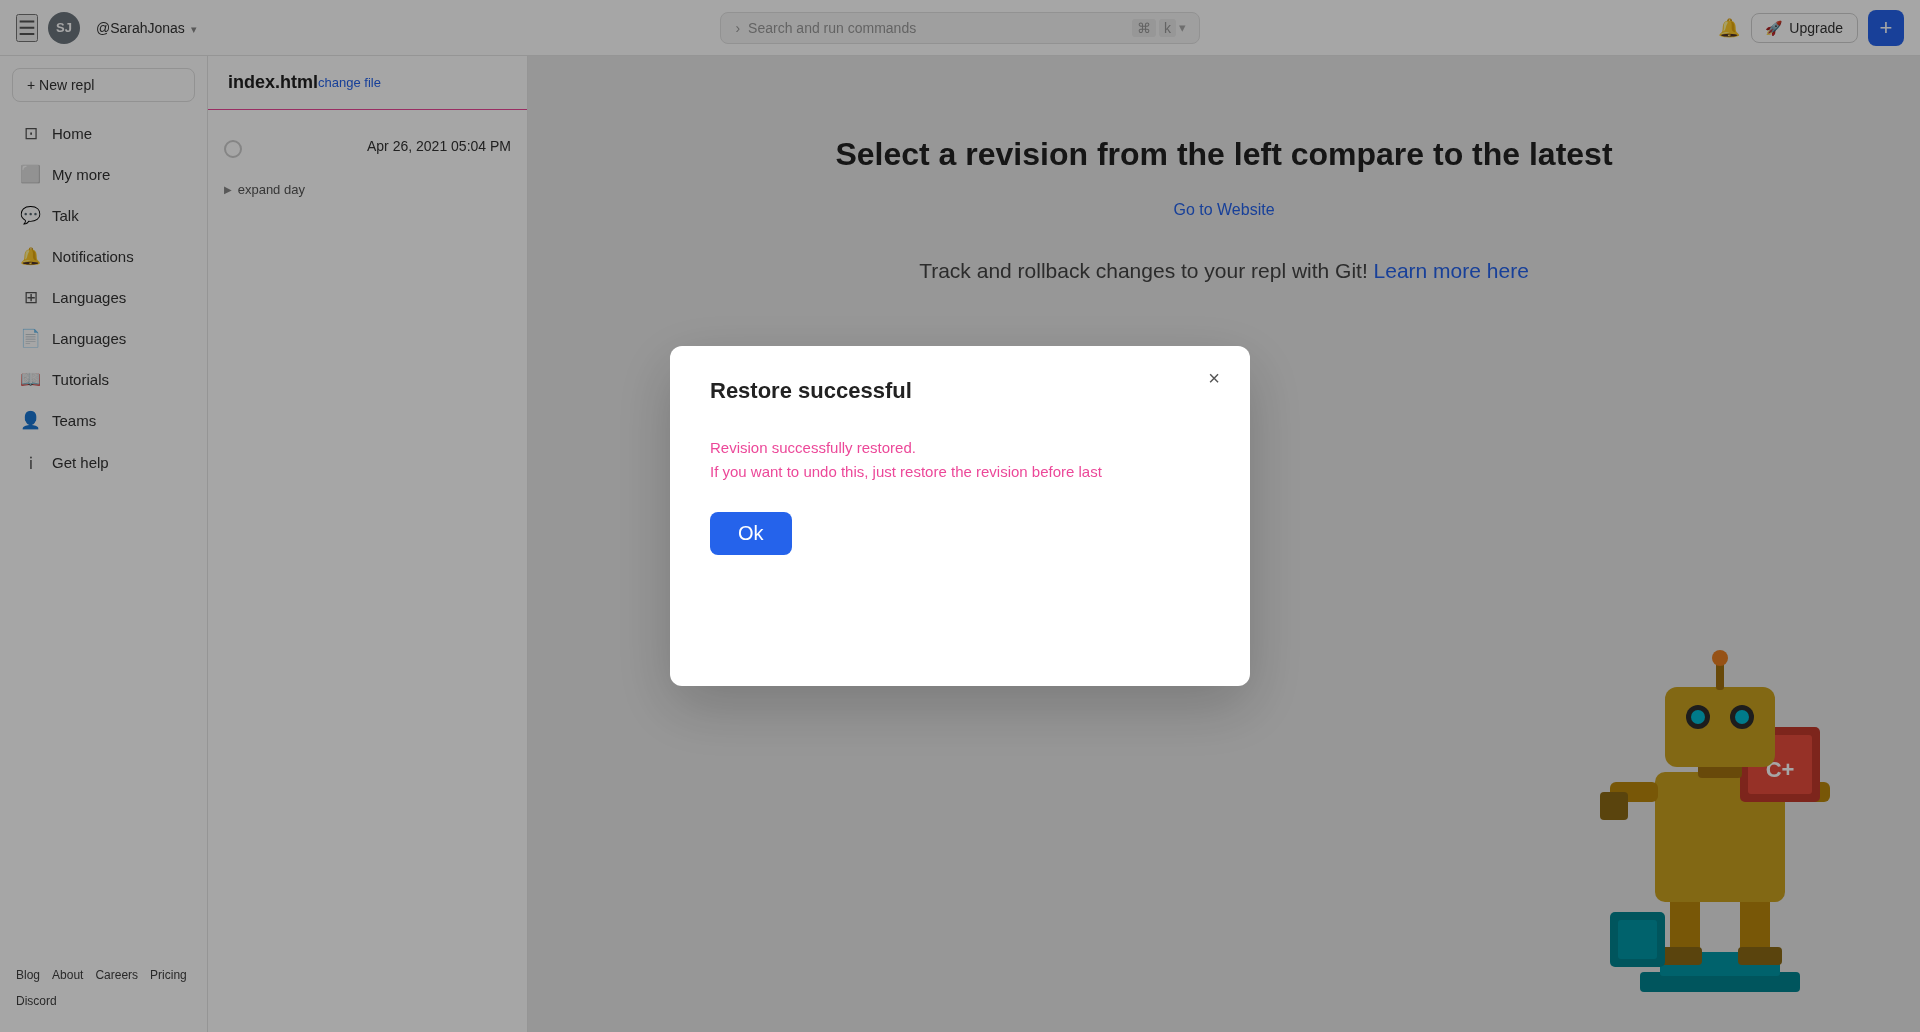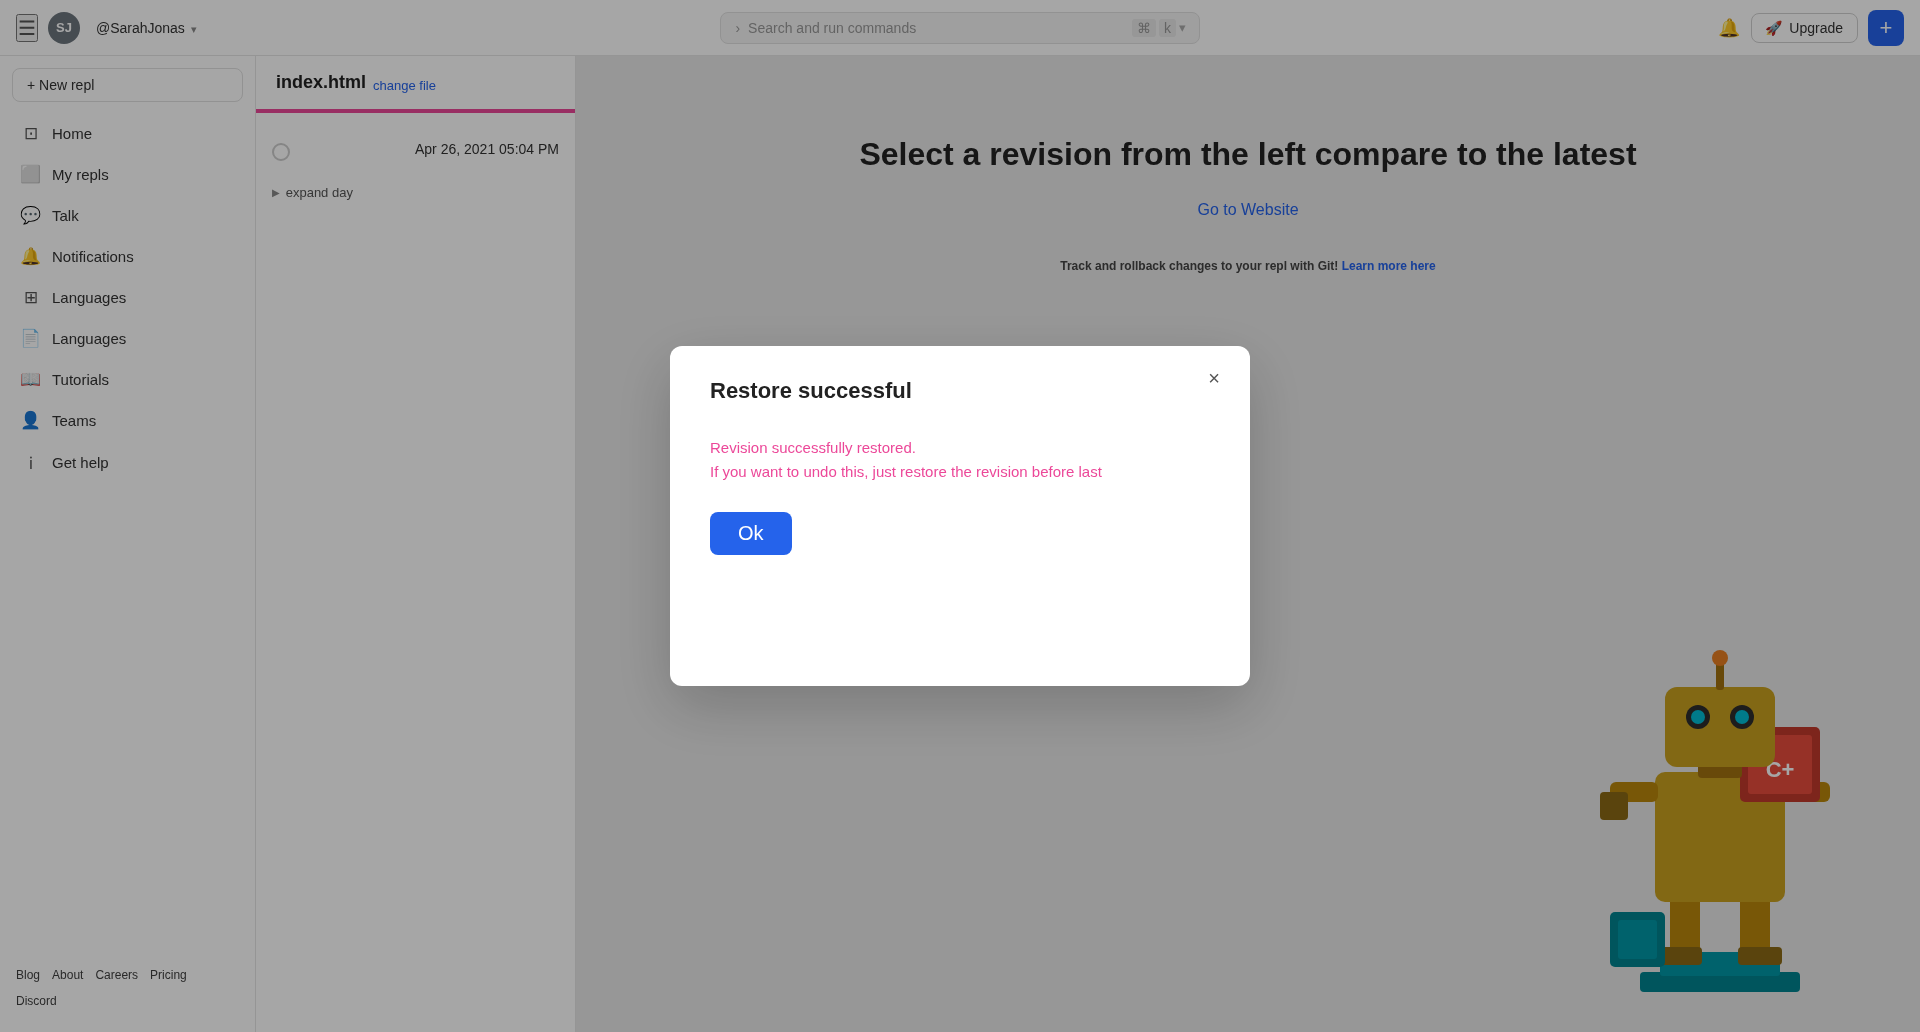--- a/index.html
+++ b/index.html
@@ -50,21 +50,21 @@
       background: #2563eb; border: none; color: #fff; font-size: 22px;
       cursor: pointer; display: flex; align-items: center; justify-content: center;
     }
     .bell-icon { font-size: 18px; color: #555; cursor: pointer; }
 
     
     .main-layout { display: flex; flex: 1; overflow: hidden; }
 
     
     .sidebar {
-      width: 256px; background: #fff; border-right: 1px solid #e5e5e5;
+      width: 208px; background: #fff; border-right: 1px solid #e5e5e5;
       display: flex; flex-direction: column; padding: 12px 0; flex-shrink: 0;
       overflow-y: auto;
     }
     .new-repl-btn {
       margin: 0 12px 12px 12px;
       background: #fff; border: 1px solid #e0e0e0; border-radius: 8px;
       padding: 8px 14px; font-size: 14px; color: #333; cursor: pointer;
       display: flex; align-items: center; gap: 6px;
     }
     .sidebar-nav { display: flex; flex-direction: column; gap: 2px; padding: 0 8px; }
@@ -82,22 +82,22 @@
 
     
     .content-area { flex: 1; display: flex; overflow: hidden; position: relative; }
 
     
     .revision-panel {
       width: 320px; background: #fff; border-right: 1px solid #e5e5e5;
       display: flex; flex-direction: column; flex-shrink: 0;
     }
     .revision-panel-header {
-      padding: 16px 20px; border-bottom: 4px solid #ec4899;
-      display: flex; align-items: flex-end; gap: 7px;
+      padding: 16px 20px; border-bottom: 1px solid #ec4899;
+      display: flex; align-items: center; gap: 0;
     }
     .file-name { font-size: 18px; font-weight: 600; color: #222; }
     .change-file-link { font-size: 13px; color: #2563eb; cursor: pointer; text-decoration: none; }
     .revision-list { padding: 16px; }
     .revision-item {
       display: flex; align-items: flex-start; gap: 12px;
       padding: 12px 0;
       justify-content: space-between;
     }
     .revision-radio {
@@ -119,21 +119,21 @@
       align-items: center; justify-content: flex-start; padding: 80px 40px 40px;
       position: relative; overflow: hidden;
     }
     .main-title {
       font-size: 32px; font-weight: 600; color: #222; text-align: center; margin-bottom: 16px;
     }
     .go-to-website {
       font-size: 16px; color: #2563eb; text-decoration: none; margin-bottom: 40px; margin-top: 12px;
     }
     .track-text {
-      font-size: 12px; color: #444; text-align: center; font-weight: bold;
+      font-size: 21px; color: #444; text-align: center;
     }
     .learn-link { color: #2563eb; text-decoration: none; }
 
     
     .robot-illustration {
       position: absolute; bottom: 0; right: 60px;
       width: 280px; height: 500px;
     }
     .robot-svg { width: 100%; height: 100%; }
 
@@ -202,21 +202,21 @@
 
   <div class="sidebar">
     <button class="new-repl-btn">+ New repl</button>
     <nav class="sidebar-nav">
       <a class="sidebar-item">
         <span class="icon">⊡</span>
         <span>Home</span>
       </a>
       <a class="sidebar-item">
         <span class="icon">⬜</span>
-        <span>My repls</span>
+        <span>My more</span>
       </a>
       <a class="sidebar-item">
         <span class="icon">💬</span>
         <span>Talk</span>
       </a>
       <a class="sidebar-item">
         <span class="icon">🔔</span>
         <span>Notifications</span>
       </a>
       <a class="sidebar-item">

